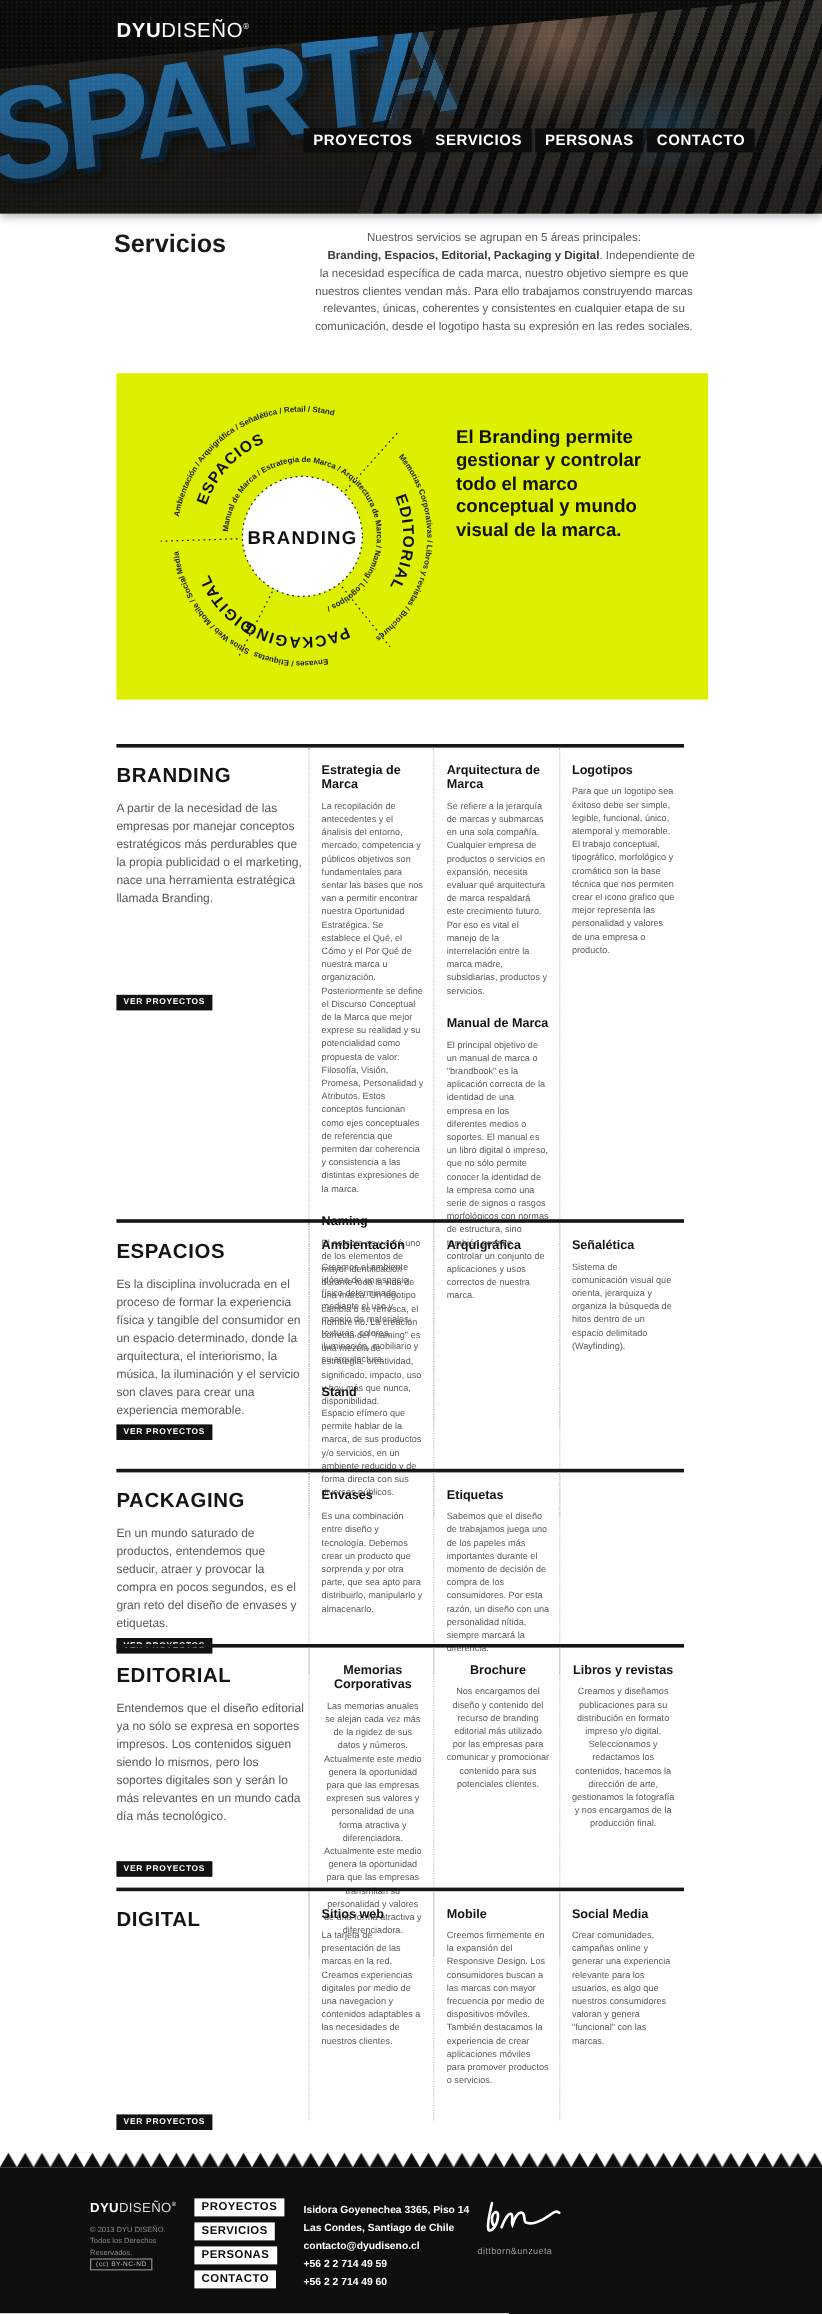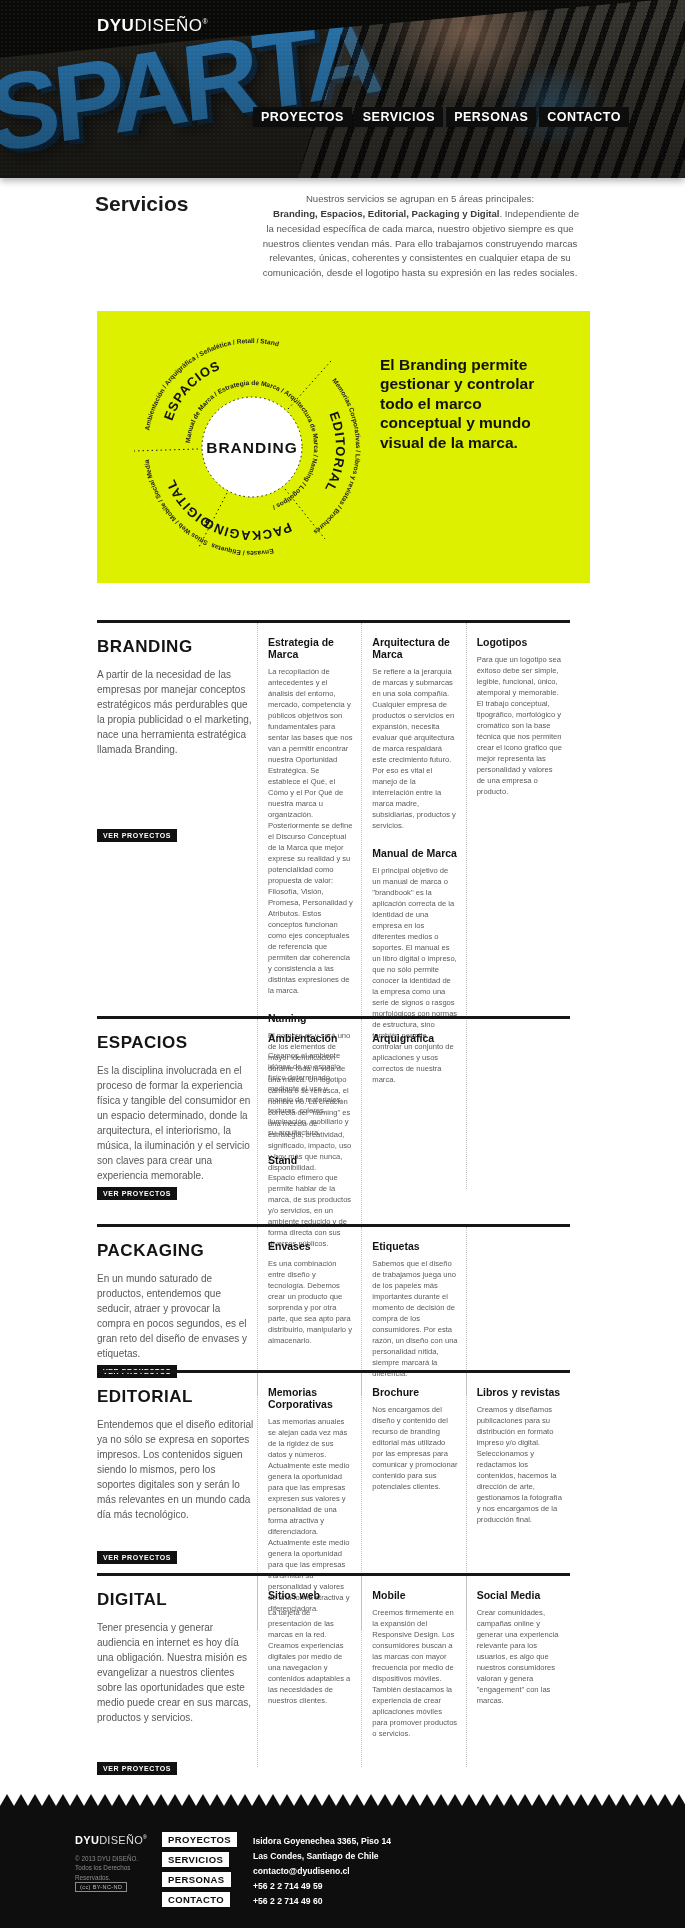--- a/index.html
+++ b/index.html
@@ -53,21 +53,21 @@
         letter-spacing:.6px;padding:3px 6px;cursor:pointer;}
   .cols{display:flex;margin-left:160px;}
   .col{width:33.33%;box-sizing:border-box;padding:13px 8px 0 10px;border-left:1px dotted #c2c2c2;}
   .item{margin-bottom:16px;}
   .item .ih{font-size:10.5px;font-weight:800;color:#141414;line-height:1.15;margin:0 0 6px 0;}
   .item .ip{font-size:7.6px;line-height:1.45;color:#5a5a5c;margin:0;}
 
   #sec-branding{top:620px;height:396px;}  #sec-branding .cols{min-height:380px;}
   #sec-espacios{top:1016px;height:208px;} #sec-espacios .cols{min-height:192px;}
   #sec-packaging{top:1224px;height:146px;}#sec-packaging .cols{min-height:130px;}
-  #sec-editorial{top:1370px;height:203px;}#sec-editorial .cols{min-height:187px;}
+  #sec-editorial{top:1370px;height:203px;}#sec-editorial .cols{min-height:187px;text-align:center;}
   #sec-digital{top:1573px;height:207px;}  #sec-digital .cols{min-height:191px;}
 
   
   .zigzag{position:absolute;left:0;top:1794px;width:685px;height:12px;}
   .footer{position:absolute;left:0;top:1806px;width:685px;height:122px;background:#0e0e0e;}
   .f-logo{position:absolute;left:75px;top:28px;color:#fff;font-size:11px;letter-spacing:.3px;}
   .f-logo b{font-weight:800;}
   .f-logo .lt{font-weight:300;color:#ddd;}
   .f-logo sup{font-size:5px;}
   .f-copy{position:absolute;left:75px;top:48px;font-size:6.3px;line-height:1.5;color:#8c8c8c;}
@@ -200,20 +200,26 @@
         <div class="item">
             <h3 class="ih">Stand</h3>
             <p class="ip">Espacio efímero que permite hablar de la marca, de sus productos y/o servicios, en un ambiente reducido y de forma directa con sus diversos públicos.</p>
           </div>
       </div>
       <div class="col">
         <div class="item">
             <h3 class="ih">Arquigráfica</h3>
           </div>
       </div>
+      <div class="col">
+        <div class="item">
+            <h3 class="ih">Señalética</h3>
+            <p class="ip">Sistema de comunicación visual que orienta, jerarquiza y organiza la búsqueda de hitos dentro de un espacio delimitado (Wayfinding).</p>
+          </div>
+      </div>
     </div>
   </div>
 
   <div class="sec" id="sec-packaging">
     <div class="ltitle">PACKAGING</div>
     <div class="ldesc">En un mundo saturado de productos, entendemos que seducir, atraer y provocar la compra en pocos segundos, es el gran reto del diseño de envases y etiquetas.</div>
     <div class="verbtn" style="top:138px">VER PROYECTOS</div>
     <div class="cols">
       <div class="col">
         <div class="item">
@@ -252,39 +258,38 @@
         <div class="item">
             <h3 class="ih">Libros y revistas</h3>
             <p class="ip">Creamos y diseñamos publicaciones para su distribución en formato impreso y/o digital. Seleccionamos y redactamos los contenidos, hacemos la dirección de arte, gestionamos la fotografía y nos encargamos de la producción final.</p>
           </div>
       </div>
     </div>
   </div>
 
   <div class="sec" id="sec-digital">
     <div class="ltitle">DIGITAL</div>
-    <div class="ldesc">Tener presencia y generar audiencia en internet es hoy día una obligación. Nuestra misión es evangelizar a nuestros clientes sobre las oportunidades que este medio puede crear en sus marcas, productos y servicios.</div>
     <div class="verbtn" style="top:186px">VER PROYECTOS</div>
     <div class="cols">
       <div class="col">
         <div class="item">
             <h3 class="ih">Sitios web</h3>
             <p class="ip">La tarjeta de presentación de las marcas en la red. Creamos experiencias digitales por medio de una navegacion y contenidos adaptables a las necesidades de nuestros clientes.</p>
           </div>
       </div>
       <div class="col">
         <div class="item">
             <h3 class="ih">Mobile</h3>
             <p class="ip">Creemos firmemente en la expansión del Responsive Design. Los consumidores buscan a las marcas con mayor frecuencia por medio de dispositivos móviles. También destacamos la experiencia de crear aplicaciones móviles para promover productos o servicios.</p>
           </div>
       </div>
       <div class="col">
         <div class="item">
             <h3 class="ih">Social Media</h3>
-            <p class="ip">Crear comunidades, campañas online y generar una experiencia relevante para los usuarios, es algo que nuestros consumidores valoran y genera "engagement" con las marcas.</p>
+            <p class="ip">Crear comunidades, campañas online y generar una experiencia relevante para los usuarios, es algo que nuestros consumidores valoran y genera "funcional" con las marcas.</p>
           </div>
       </div>
     </div>
   </div>
 
   <svg class="zigzag">
     <defs>
       <pattern id="zz" width="14" height="12" patternUnits="userSpaceOnUse">
         <path d="M0 12 L7 0 L14 12 Z" fill="#0e0e0e"></path>
       </pattern>
@@ -306,15 +311,22 @@
       <div class="f-nav-item">PERSONAS</div>
       <div class="f-nav-item">CONTACTO</div>
     </div>
     <div class="f-addr">
       <div class="ln">Isidora Goyenechea 3365, Piso 14</div>
       <div class="ln">Las Condes, Santiago de Chile</div>
       <div class="ln">contacto@dyudiseno.cl</div>
       <div class="ln">+56 2 2 714 49 59</div>
       <div class="ln">+56 2 2 714 49 60</div>
     </div>
+    <div class="f-sig">
+      <svg width="70" height="34" viewBox="0 0 70 34">
+        <path d="M12 6 C10 14, 8 24, 9 28 C10 30, 14 28, 16 22 C18 16, 17 12, 14 14 C12 15.5, 11 20, 13 24" fill="none" stroke="#ffffff" stroke-width="2.2" stroke-linecap="round"></path>
+        <path d="M20 26 C23 18, 26 14, 28 15 C30 16, 28 22, 29 24 C31 18, 34 13, 37 14 C40 15, 38 20, 40 22 C44 24, 52 22, 60 16 C64 13, 66 12, 68 14" fill="none" stroke="#ffffff" stroke-width="2.2" stroke-linecap="round"></path>
+      </svg>
+      <div class="sig-name">dittborn&amp;unzueta</div>
+    </div>
   </div>
 
 </div>
 
 </body></html>

